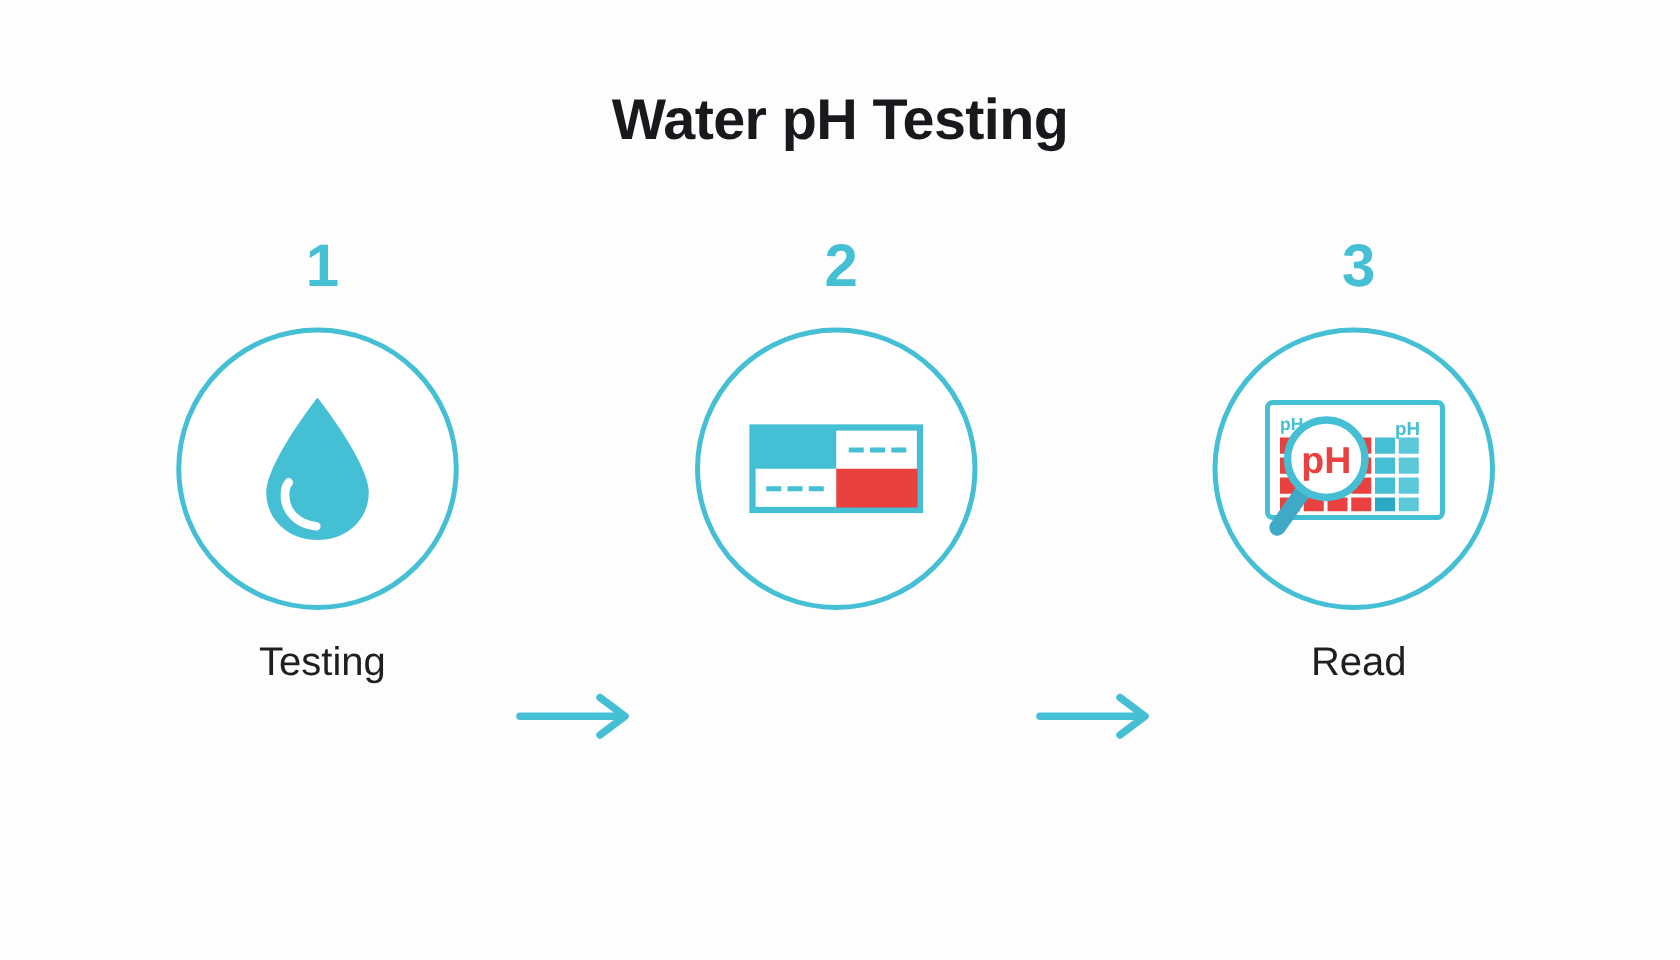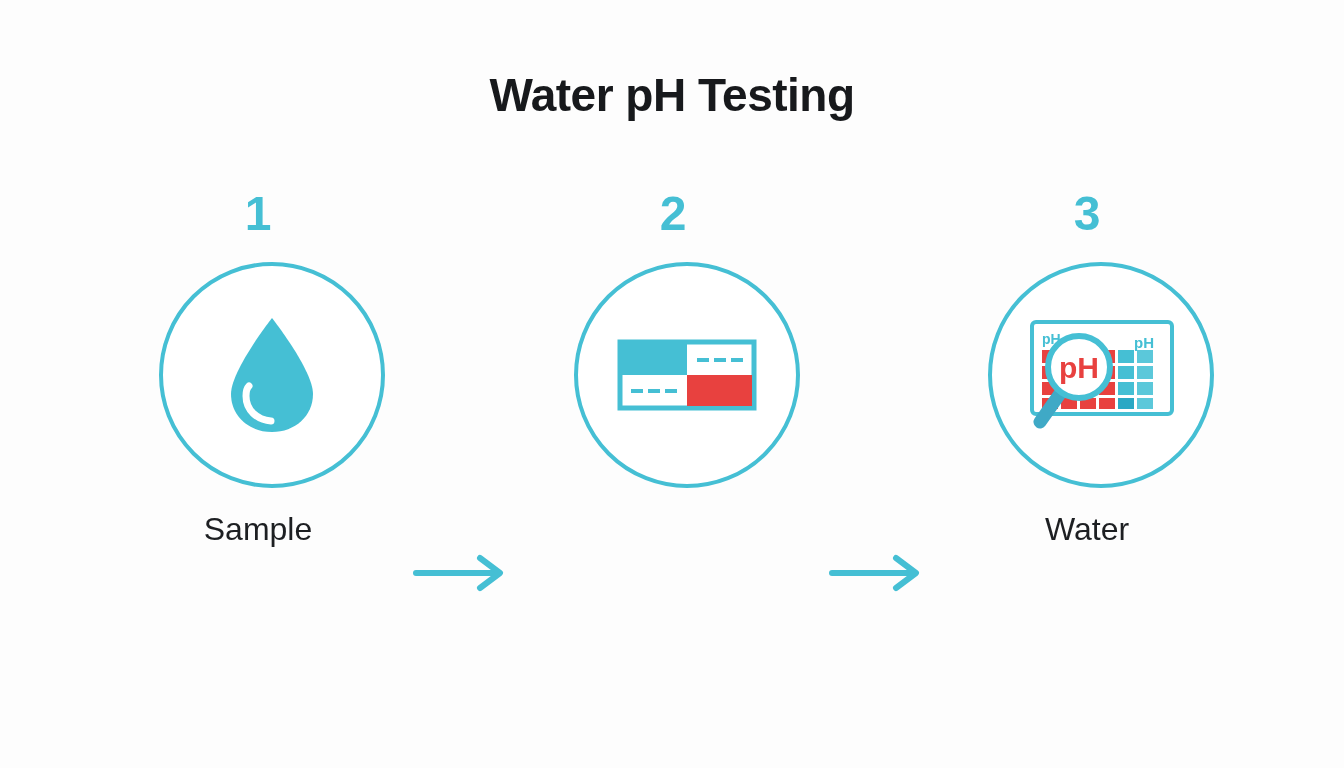--- a/index.html
+++ b/index.html
@@ -65,21 +65,21 @@
     text-align: center;
     font-size: 48px;
     font-weight: bold;
     color: #45bfd4;
     line-height: 1;
   }
 
   .step-circle {
     position: absolute;
     top: 72px;
-    left: 31px;
+    left: 13px;
     width: 226px;
     height: 226px;
     border-radius: 50%;
     border: 4px solid #45bfd4;
     box-sizing: border-box;
     background: #ffffff;
   }
 
   .step-icon {
     position: absolute;
@@ -128,21 +128,21 @@
 
       <div class="step-circle">
         <div class="step-icon">
           <svg width="110" height="130" viewBox="0 0 110 130" xmlns="http://www.w3.org/2000/svg">
             <path d="M55 8 C55 8 14 60 14 84 C14 106 32 122 55 122 C78 122 96 106 96 84 C96 60 55 8 55 8 Z" fill="#45bfd4"></path>
             <path d="M32 76 C30 78 29 82 29 86 C29 100 40 110 54 111" fill="none" stroke="#ffffff" stroke-width="7" stroke-linecap="round"></path>
           </svg>
         </div>
       </div>
 
-      <div class="step-label">Sample</div>
+      <div class="step-label">Testing</div>
     </div>
 
     <div class="arrow arrow-1">
       <svg width="100" height="42" viewBox="0 0 100 42" xmlns="http://www.w3.org/2000/svg">
         <line x1="4" y1="21" x2="84" y2="21" stroke="#45bfd4" stroke-width="6" stroke-linecap="round"></line>
         <polyline points="68,6 88,21 68,36" fill="none" stroke="#45bfd4" stroke-width="6" stroke-linecap="round" stroke-linejoin="round"></polyline>
       </svg>
     </div>
 
     <div class="step step-2">
@@ -224,17 +224,17 @@
             </g>
 
             <line x1="48" y1="78" x2="24" y2="112" stroke="#3fa9c6" stroke-width="13" stroke-linecap="round"></line>
 
             <circle cx="63" cy="57" r="31" fill="#ffffff" stroke="#45bfd4" stroke-width="6"></circle>
             <text x="63" y="68" text-anchor="middle" font-family="Liberation Sans, sans-serif" font-size="30" font-weight="bold" fill="#e8413f">pH</text>
           </svg>
         </div>
       </div>
 
-      <div class="step-label">Water</div>
+      <div class="step-label">Read</div>
     </div>
 
   </div>
 </div>
 
 </body></html>

